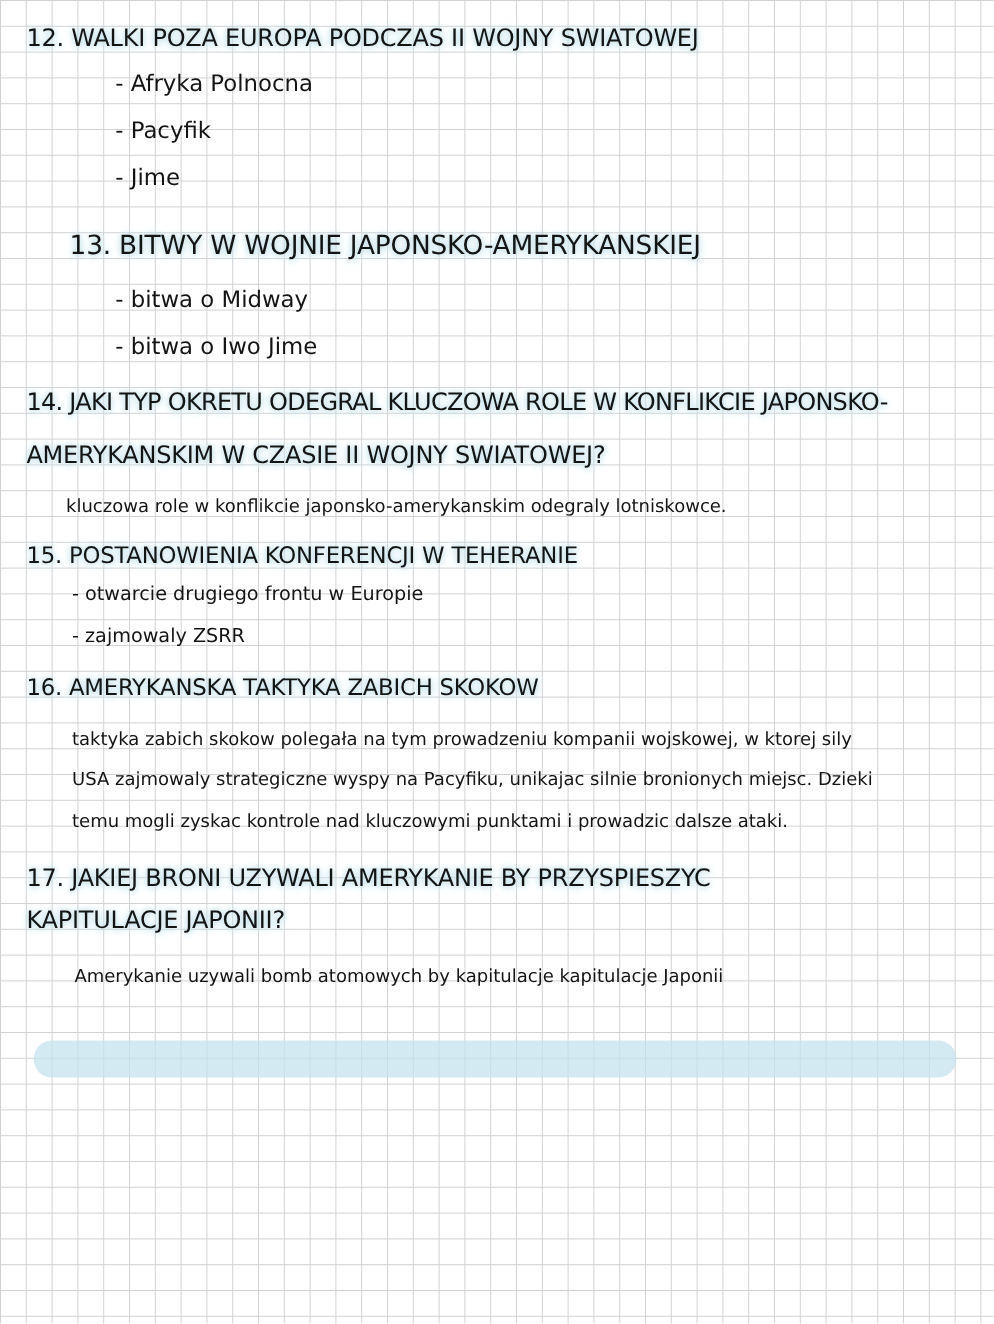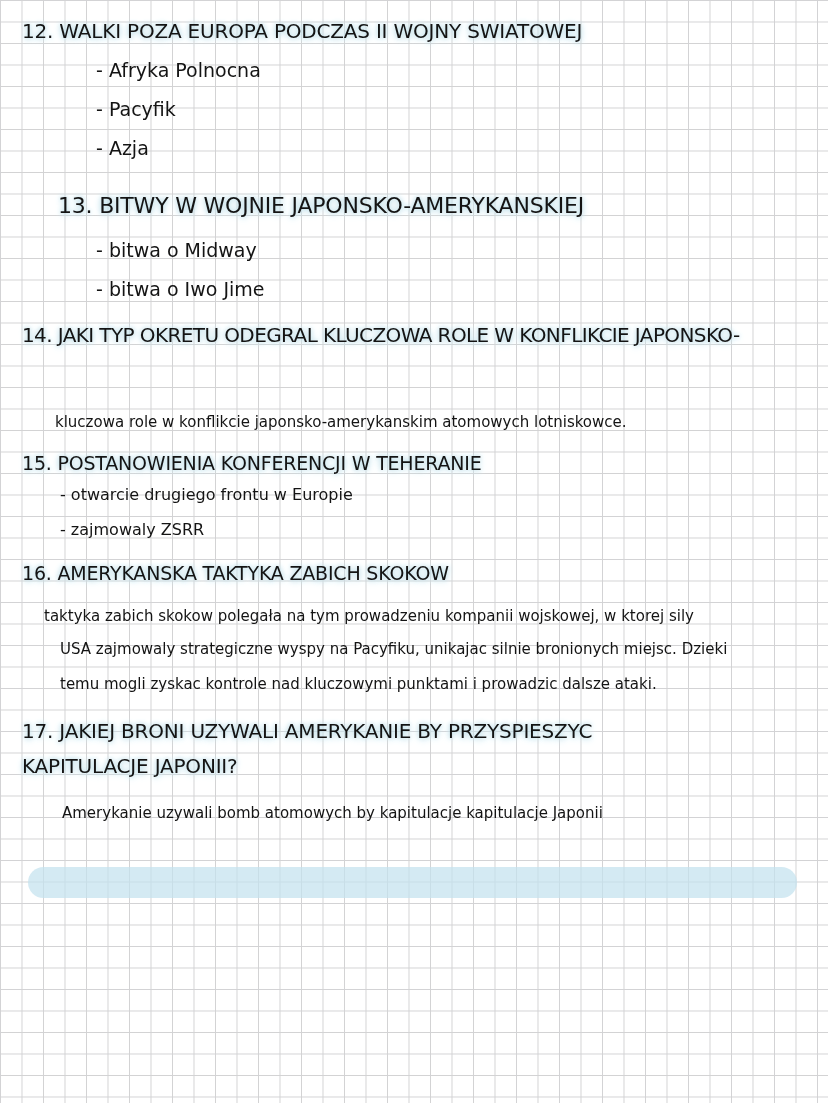--- a/index.html
+++ b/index.html
@@ -48,35 +48,36 @@
     }
   </style>
 </head>
 <body>
 
 <div class="page">
 
   <div class="line heading h-md" style="left:22px; top:21px;">12. WALKI POZA EUROPA PODCZAS II WOJNY SWIATOWEJ</div>
   <div class="line item" style="left:57px; top:61px;">- Afryka Polnocna</div>
   <div class="line item" style="left:57px; top:100px;">- Pacyfik</div>
-  <div class="line item" style="left:57px; top:139px;">- Azja</div>
+  <div class="line item" style="left:57px; top:139px;">- Jime</div>
 
   <div class="line heading h-lg" style="left:22px; top:195px;">13. BITWY W WOJNIE JAPONSKO-AMERYKANSKIEJ</div>
   <div class="line item" style="left:57px; top:241px;">- bitwa o Midway</div>
   <div class="line item" style="left:57px; top:280px;">- bitwa o Iwo Jime</div>
 
   <div class="line heading h-md" style="left:22px; top:325px; letter-spacing:-0.6px;">14. JAKI TYP OKRETU ODEGRAL KLUCZOWA ROLE W KONFLIKCIE JAPONSKO-</div>
-  <div class="line body-text" style="left:55px; top:415px;">kluczowa role w konflikcie japonsko-amerykanskim atomowych lotniskowce.</div>
+  <div class="line heading h-md" style="left:22px; top:369px;">AMERYKANSKIM W CZASIE II WOJNY SWIATOWEJ?</div>
+  <div class="line body-text" style="left:55px; top:415px;">kluczowa role w konflikcie japonsko-amerykanskim odegraly lotniskowce.</div>
 
   <div class="line heading h-sm" style="left:22px; top:454px;">15. POSTANOWIENIA KONFERENCJI W TEHERANIE</div>
   <div class="line item-sm" style="left:60px; top:487px;">- otwarcie drugiego frontu w Europie</div>
   <div class="line item-sm" style="left:60px; top:522px;">- zajmowaly ZSRR</div>
 
   <div class="line heading h-sm" style="left:22px; top:564px;">16. AMERYKANSKA TAKTYKA ZABICH SKOKOW</div>
-  <div class="line body-text" style="left:44px; top:609px;">taktyka zabich skokow polegała na tym prowadzeniu kompanii wojskowej, w ktorej sily</div>
+  <div class="line body-text" style="left:60px; top:609px;">taktyka zabich skokow polegała na tym prowadzeniu kompanii wojskowej, w ktorej sily</div>
   <div class="line body-text" style="left:60px; top:642px;">USA zajmowaly strategiczne wyspy na Pacyfiku, unikajac silnie bronionych miejsc. Dzieki</div>
   <div class="line body-text" style="left:60px; top:677px;">temu mogli zyskac kontrole nad kluczowymi punktami i prowadzic dalsze ataki.</div>
 
   <div class="line heading h-md" style="left:22px; top:721px;">17. JAKIEJ BRONI UZYWALI AMERYKANIE BY PRZYSPIESZYC</div>
   <div class="line heading h-md" style="left:22px; top:756px;">KAPITULACJE JAPONII?</div>
   <div class="line body-text" style="left:62px; top:806px;">Amerykanie uzywali bomb atomowych by kapitulacje kapitulacje Japonii</div>
 
   <div class="highlight-bar"></div>
 
 </div>

